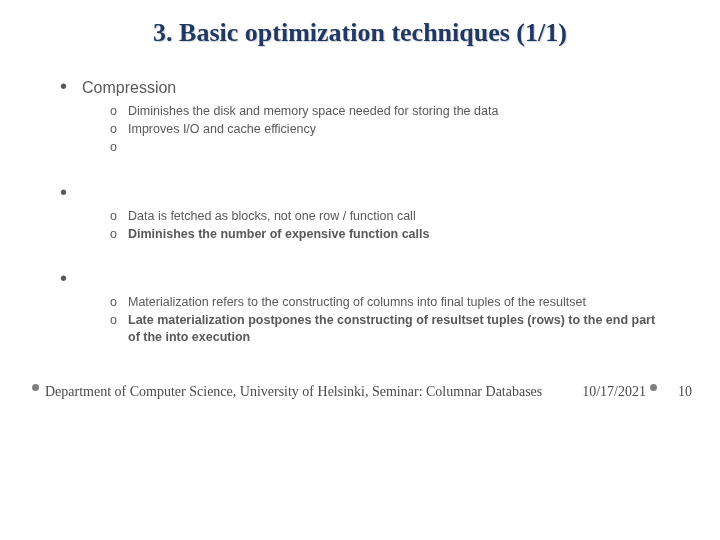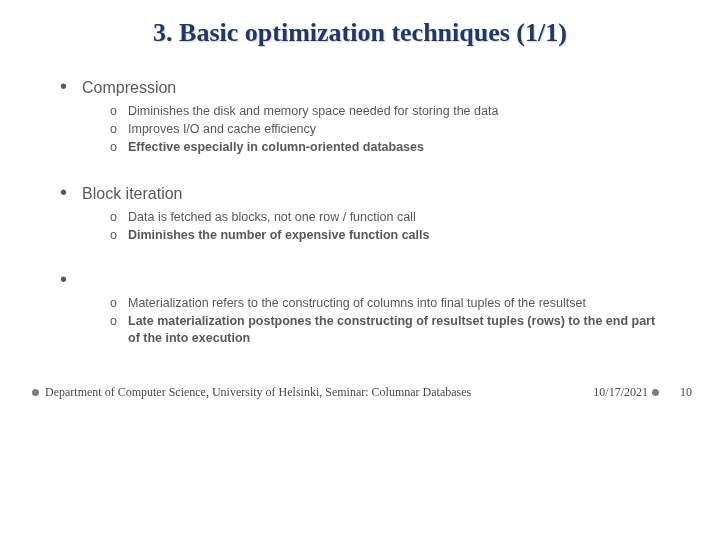--- a/index.html
+++ b/index.html
@@ -67,23 +67,22 @@
     width: 18px;
     flex: none;
   }
   .bold { font-weight: bold; }
   .footer {
     position: absolute;
     left: 32px;
     right: 28px;
     bottom: 16px;
     display: flex;
-    align-items: center;
     font-family: "Palatino Linotype", "Book Antiqua", Palatino, Georgia, serif;
-    font-size: 12px;
+    font-size: 14px;
     color: #4a4a4a;
   }
   .footer .fdot {
     width: 7px;
     height: 7px;
     border-radius: 50%;
     background: #7f7f7f;
     margin-right: 6px;
     flex: none;
   }
@@ -109,29 +108,27 @@
         <li>
             <span class="o-mark">o</span>
             <span>Diminishes the disk and memory space needed for storing the data</span>
           </li>
         <li>
             <span class="o-mark">o</span>
             <span>Improves I/O and cache efficiency</span>
           </li>
         <li>
             <span class="o-mark">o</span>
-            <span class="bold">Effective especially in column-oriented databases</span>
           </li>
       </ul>
     </li>
 
     <li>
       <div class="bullet-row">
         <span class="dot">•</span>
-        <span class="section-head">Block iteration</span>
       </div>
       <ul class="sub">
         <li>
             <span class="o-mark">o</span>
             <span>Data is fetched as blocks, not one row / function call</span>
           </li>
         <li>
             <span class="o-mark">o</span>
             <span class="bold">Diminishes the number of expensive function calls</span>
           </li>

